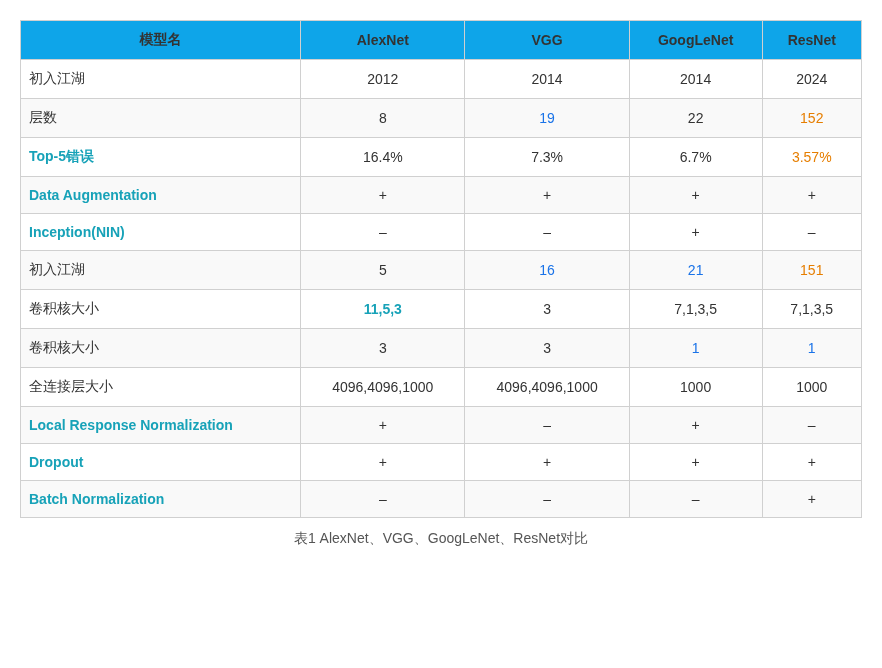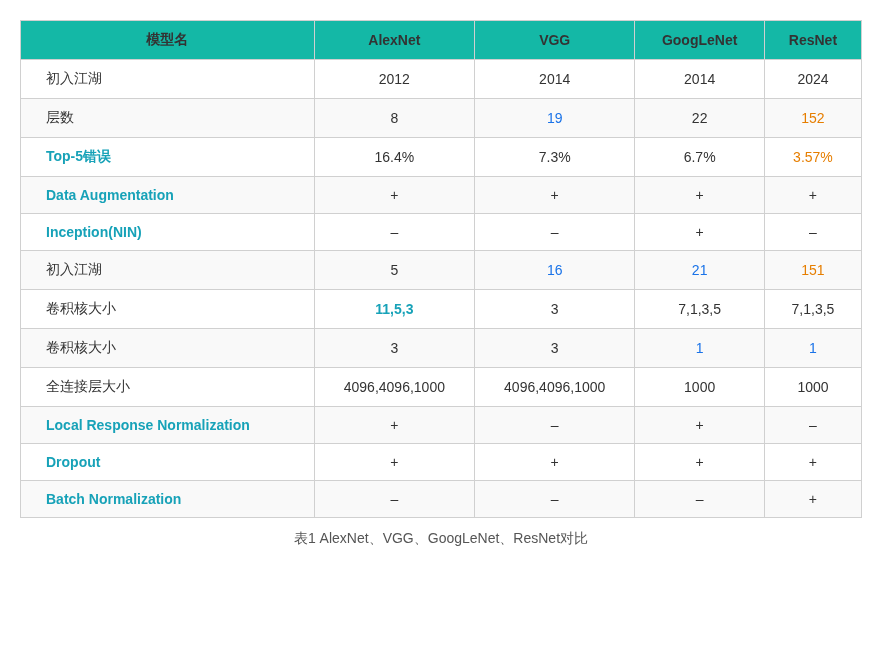--- a/index.html
+++ b/index.html
@@ -36,21 +36,21 @@
     }
 
     th {
       font-weight: bold;
       background: #ffffff;
       color: #333;
     }
 
     td:first-child {
       text-align: left;
-      padding-left: 25px;
+      padding-left: 8px;
     }
 
     tr:nth-child(odd) td {
       background: #ffffff;
     }
 
     tr:nth-child(even) td {
       background: #f9f9f9;
     }
 
@@ -68,21 +68,21 @@
     }
 
     .caption {
       text-align: center;
       margin-top: 12px;
       font-size: 14px;
       color: #555;
     }
 
     thead th {
-      background: #14b8a6;
+      background: #0ea5e9;
       text-align: center;
     }
   </style>
 </head>
 <body>
 
 <div class="table-container">
   <table>
     <thead>
       <tr>

